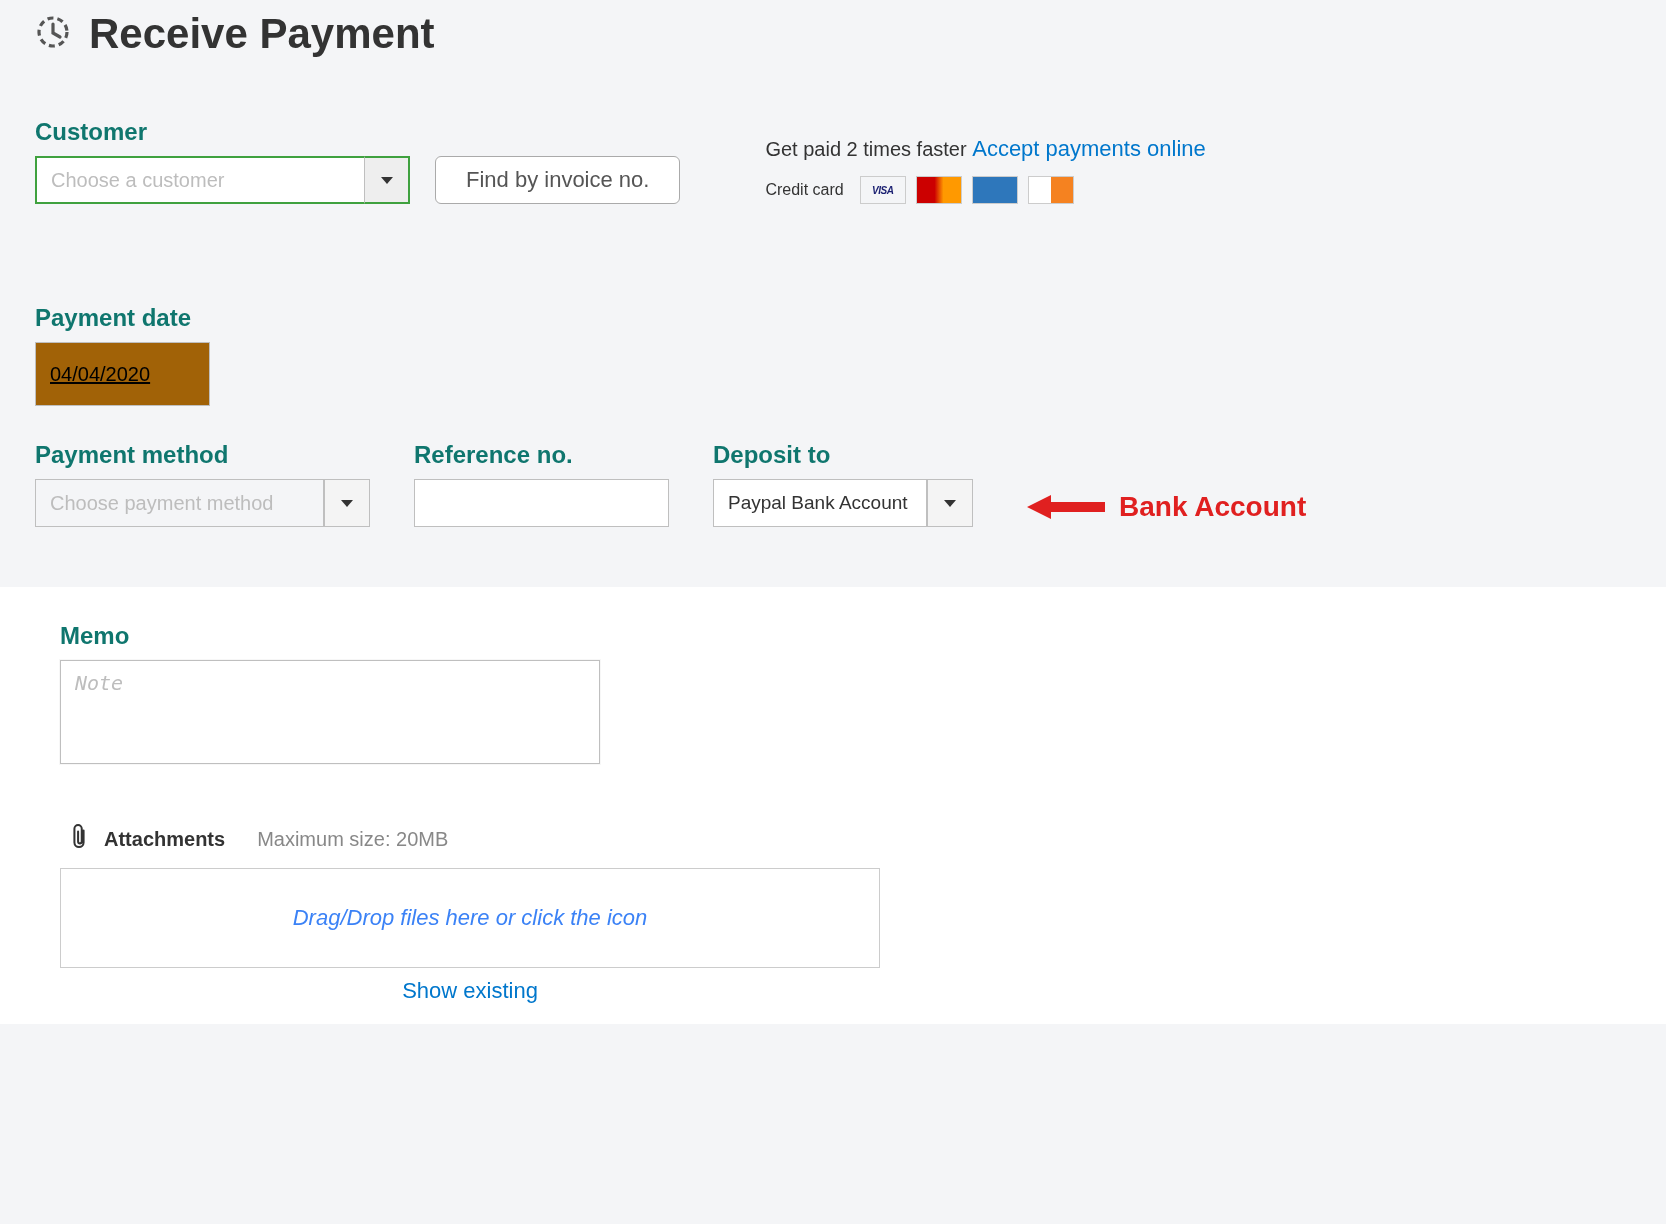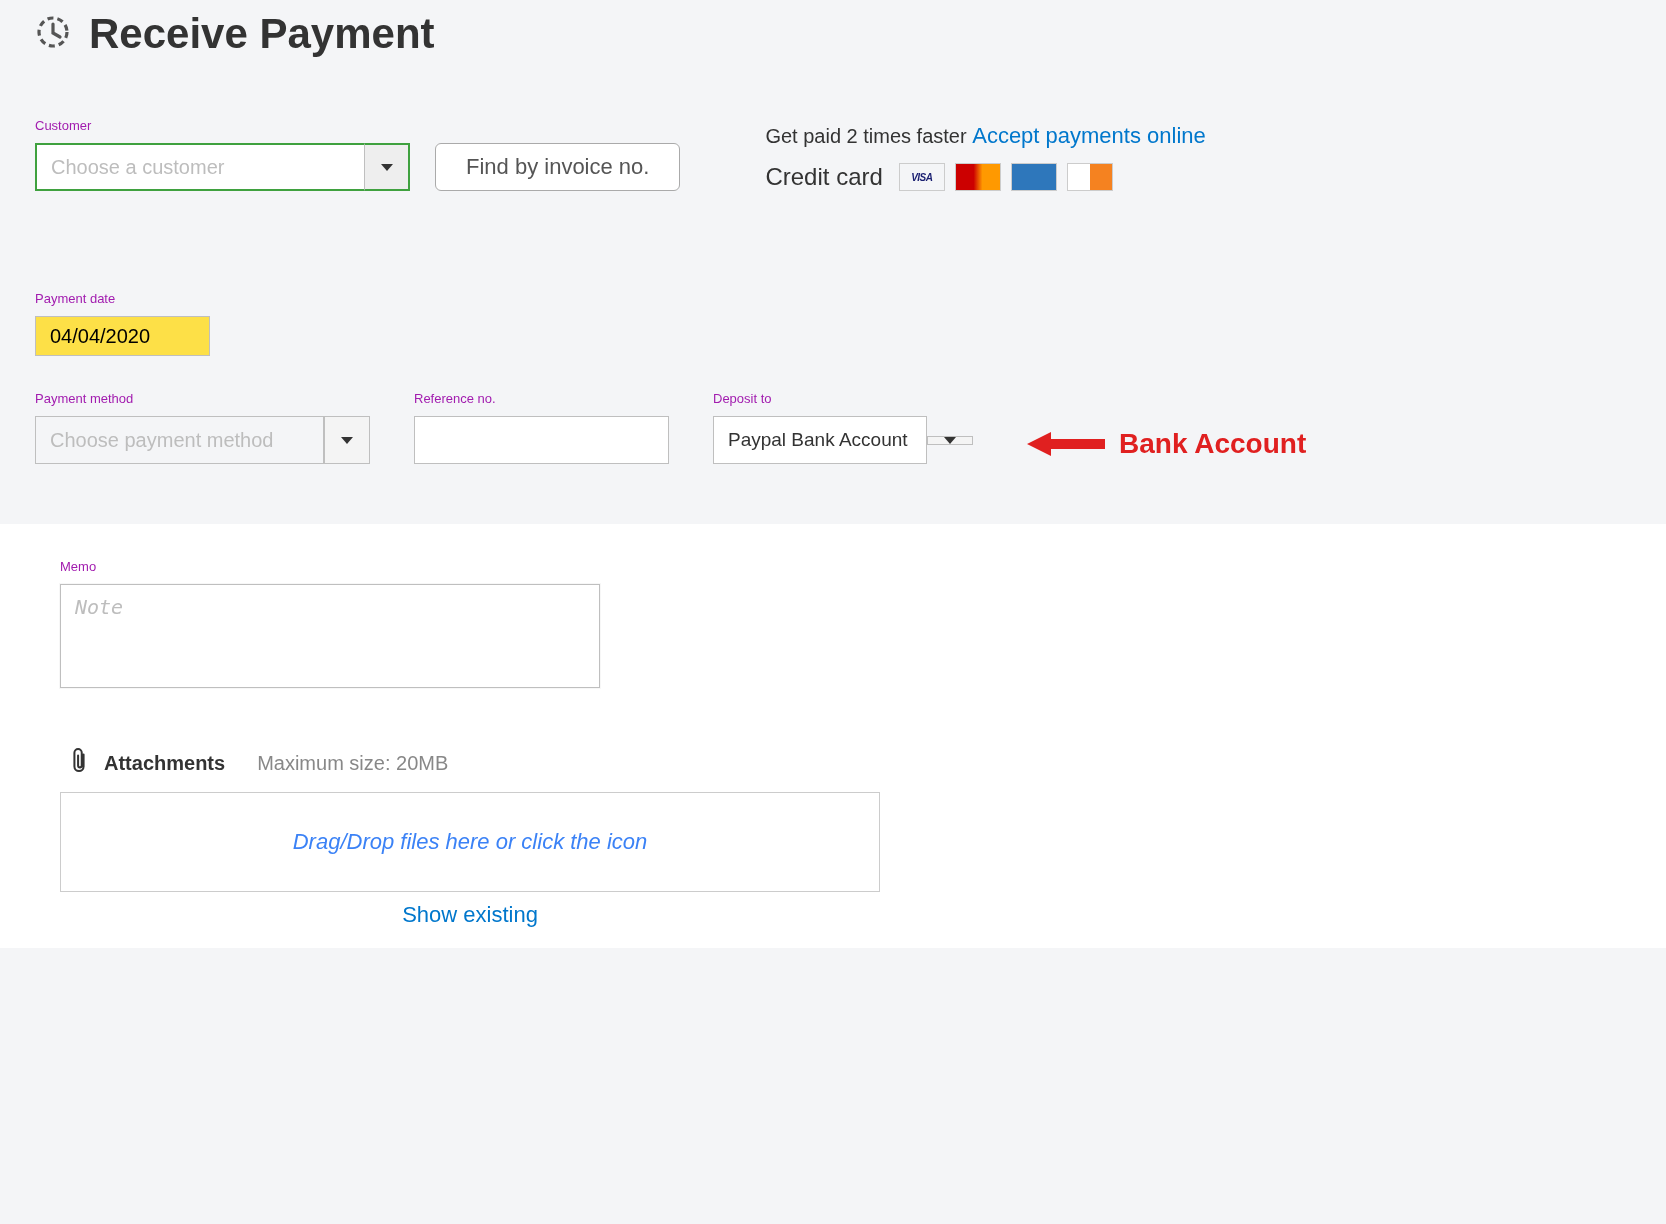--- a/index.html
+++ b/index.html
@@ -19,23 +19,23 @@
     gap: 18px;
     margin-bottom: 60px;
   }
   .history-icon svg { width: 36px; height: 36px; }
   h1.page-title {
     font-size: 42px;
     font-weight: 700;
     color: #333;
   }
   .label {
-    font-size: 13px;
-    font-weight: 400;
-    color: #a21caf;
+    font-size: 24px;
+    font-weight: 700;
+    color: #0f766e;
     margin-bottom: 10px;
     display: block;
   }
   .row-customer {
     display: flex;
     align-items: flex-end;
     gap: 25px;
     margin-bottom: 100px;
   }
   .field { display: flex; flex-direction: column; }
@@ -85,49 +85,49 @@
     cursor: pointer;
   }
   .promo {
     margin-left: 60px;
     padding-top: 4px;
     font-size: 20px;
   }
   .promo-line1 { margin-bottom: 14px; }
   .promo-link { color: #0077cc; font-size: 22px; text-decoration: none; }
   .cc-row { display: flex; align-items: center; gap: 10px; }
-  .cc-label { font-size: 24px; margin-right: 6px;}
+  .cc-label { font-size: 16px; margin-right: 6px;}
   .cc-card {
     width: 46px; height: 28px; border:1px solid #ccc;
     display:inline-flex; align-items:center; justify-content:center;
     font-size:10px; font-weight:bold;
   }
   .visa { color:#1a1f71; letter-spacing:-0.5px; font-style:italic;}
   .mc { background: linear-gradient(90deg,#cc0000 40%,#ff9900 60%); }
   .amex { background:#2e77bb; }
   .disc { background: linear-gradient(90deg,#fff 50%, #f58220 50%); }
 
   .row-date { margin-bottom: 35px; }
   .date-input {
-    width: 175px; height: 40px; border:1px solid #bfbfbf; background:#fde047;
-    padding: 0 14px; font-size: 20px;
+    width: 175px; height: 64px; border:1px solid #bfbfbf; background:#a16207;
+    padding: 0 14px; font-size: 20px; text-decoration: underline;
   }
   .row-fields {
     display: flex;
     gap: 44px;
     align-items: flex-end;
     margin-top: 12px;
   }
   .pm-dd { width: 335px; }
   .pm-dd .dd-text { background:#f4f5f7; }
   .ref-input {
     width: 255px; height:48px; border:1px solid #bfbfbf; background:#fff;
     padding:0 14px; font-size:20px;
   }
-  .deposit-dd { width: 260px; align-items: center; }
+  .deposit-dd { width: 260px; }
   .deposit-dd .dd-text { color:#333; font-style:normal; font-size:19px;}
 
   .annot {
     display:flex; align-items:center; margin-left:10px; padding-bottom:4px;
   }
   .arrow-svg { width:78px; height:30px; }
   .annot-text { color:#e02020; font-weight:700; font-size:28px; margin-left:14px;text-align:center;}
 
   .bottom-section {
     background:#fff;

